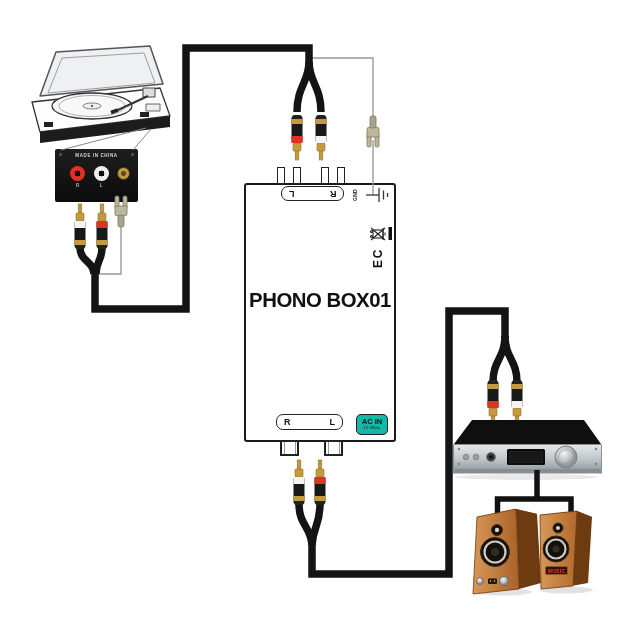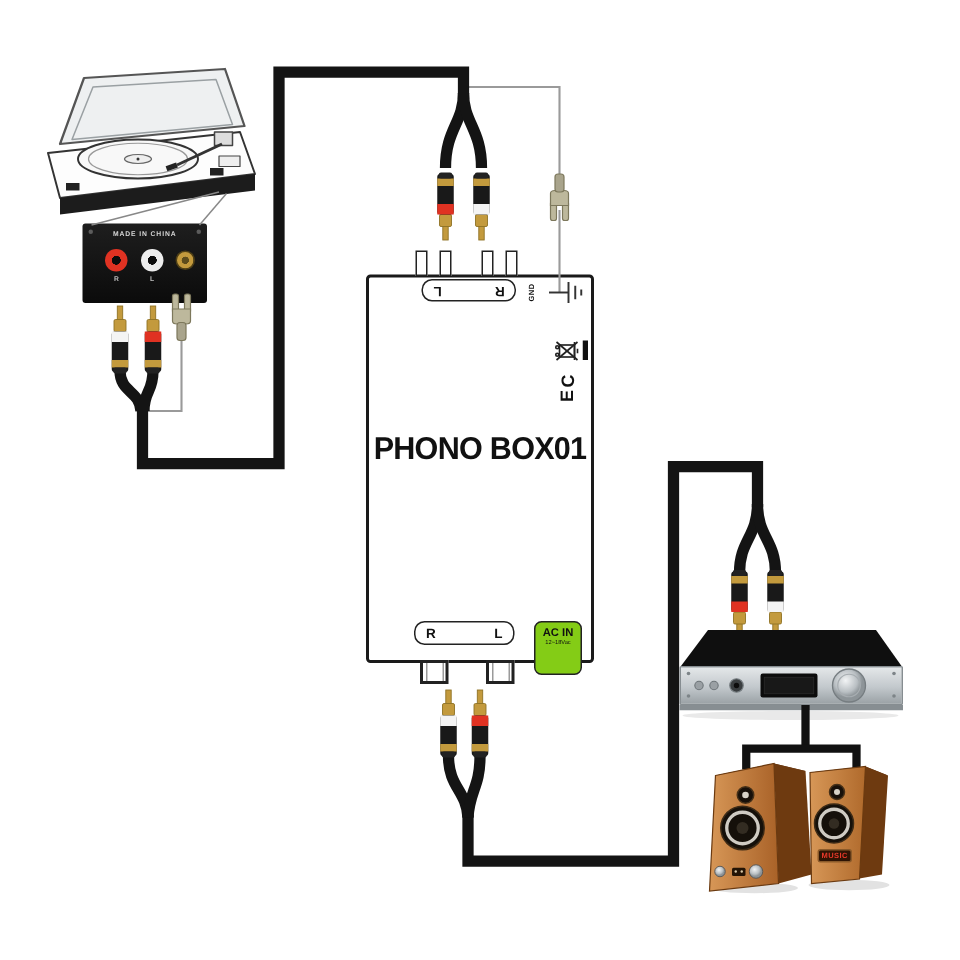--- a/index.html
+++ b/index.html
@@ -20,22 +20,22 @@
   .plate-bottom{left:30px;top:229px;width:67px;height:16px;}
   .flip{display:inline-block;transform:rotate(180deg);}
   .gnd-label{left:104px;top:1px;width:10px;height:18px;font-size:5px;font-weight:bold;
              display:flex;align-items:center;justify-content:center;}
   .gnd-label span{display:inline-block;transform:rotate(-90deg);letter-spacing:.3px;}
   .ce-mark{left:119px;top:58px;width:26px;height:32px;display:flex;flex-direction:column;
            align-items:center;justify-content:center;line-height:10px;}
   .ce-mark span{display:inline-block;transform:rotate(-90deg);font-weight:bold;font-size:12px;}
   .box-title{left:0;right:0;top:103px;text-align:center;font-weight:bold;font-size:21px;
              letter-spacing:-.5px;transform:scaleX(.97);white-space:nowrap;}
-  .acin-plate{left:110px;top:229px;width:32px;height:36px;border:1.5px solid #222;border-radius:5px;
-              background:#84cc16;box-sizing:border-box;text-align:center;}
+  .acin-plate{left:110px;top:229px;width:32px;height:21px;border:1.5px solid #222;border-radius:5px;
+              background:#14b8a6;box-sizing:border-box;text-align:center;}
   .acin-label{font-size:7.5px;font-weight:bold;line-height:9px;margin-top:2px;}
   .acin-sub{font-size:3.8px;line-height:4px;}
 
   
   .socket-top{top:167px;width:24px;height:17px;}
   .socket-top .leg{position:absolute;top:0;width:8px;height:100%;border:1.5px solid #222;
                    background:#fff;box-sizing:border-box;}
   .socket-bottom{top:440px;width:19px;height:16px;border:2px solid #222;background:#fff;
                  box-sizing:border-box;}
   .socket-bottom::before,.socket-bottom::after{content:'';position:absolute;top:0;bottom:0;width:1px;background:#9a9a9a;}

